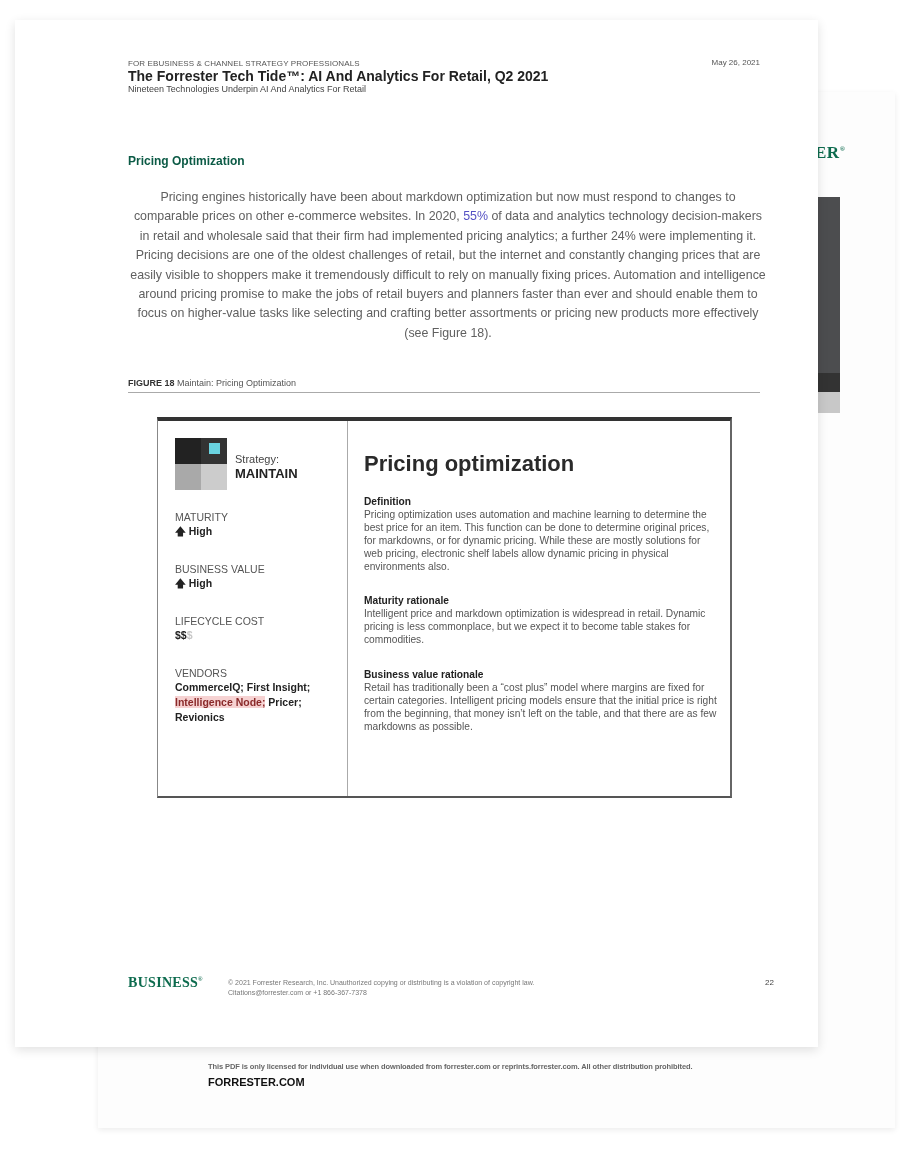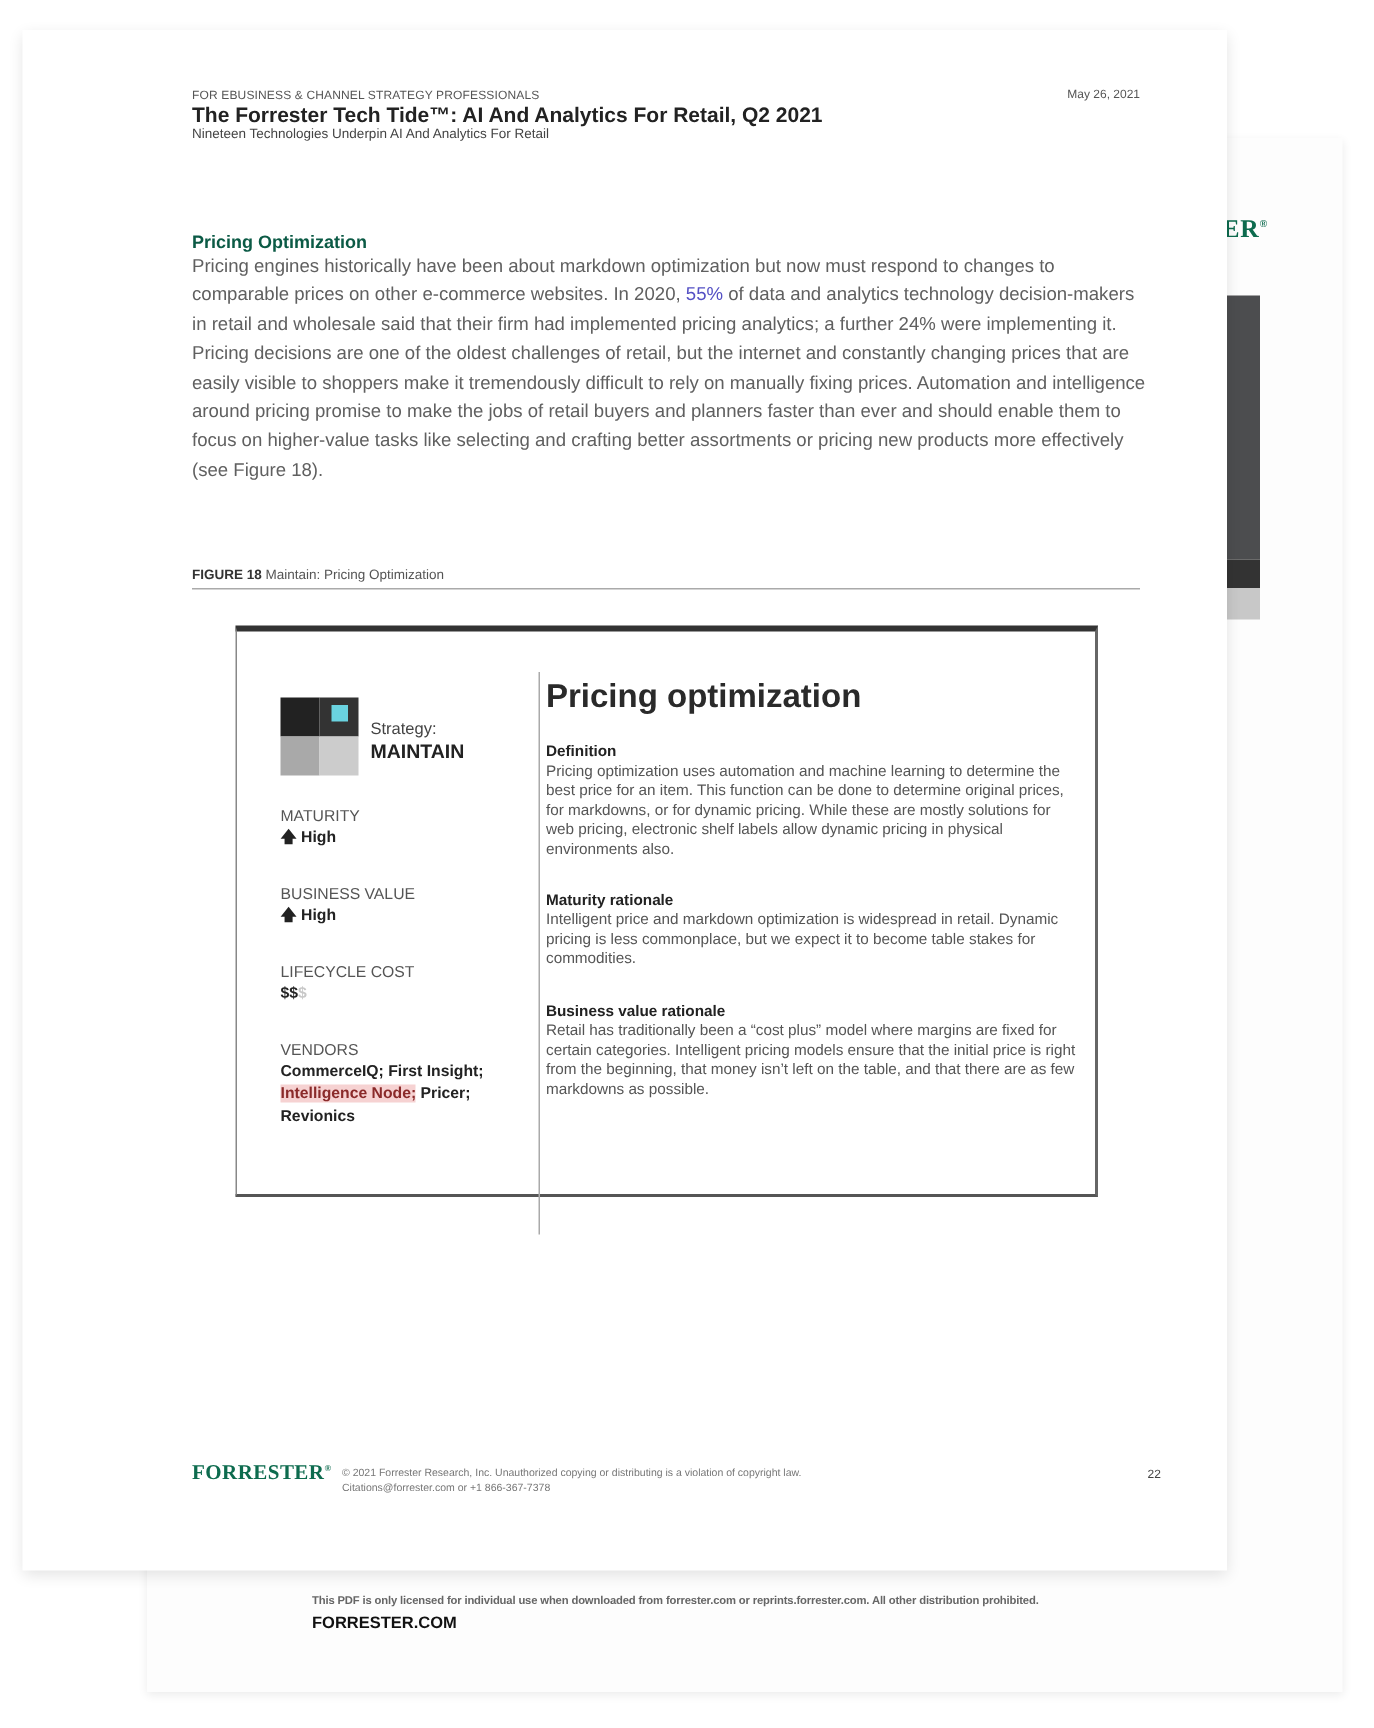--- a/index.html
+++ b/index.html
@@ -49,41 +49,40 @@
     .hdr-kicker { font-size: 8px; color: #555; letter-spacing: 0.1px; line-height: 12px; }
     .hdr-date { position: absolute; right: 0; top: 0; font-size: 8px; color: #555; }
     .hdr-title { font-size: 14px; font-weight: bold; color: #222; line-height: 13px; }
     .hdr-sub { font-size: 9px; color: #444; line-height: 13px; }
 
     .section-head {
       position: absolute; left: 113px; top: 134px;
       font-size: 12px; font-weight: bold; color: #0b5a45;
     }
     .body-text {
-      position: absolute; left: 113px; top: 148px; width: 640px;
-      font-size: 12.4px; line-height: 19.4px; color: #606060;
+      position: absolute; left: 113px; top: 168px; width: 640px;
+      font-size: 12.4px; line-height: 19.4px; color: #606060; text-align: center;
     }
     .body-text .stat { color: #5450c4; }
 
     .fig-caption {
       position: absolute; left: 113px; top: 358px; width: 632px;
       font-size: 9px; color: #555; padding-bottom: 4px;
       border-bottom: 1px solid #aaa;
     }
     .fig-caption b { color: #333; text-align: center; }
 
     .fig-box {
       position: absolute; left: 142px; top: 397px; width: 572px; height: 375px;
       border: 1px solid #888; border-top: 4px solid #333;
       border-right: 2px solid #666; border-bottom: 2px solid #555;
     }
     .fig-left {
-      position: absolute; left: 12px; top: 0; width: 189px; height: 100%;
+      position: absolute; left: 0; top: 0; width: 189px; height: 100%;
       border-right: 1px solid #aaa;
-      margin-top: 27px;
     }
     .strat-icon {
       position: absolute; left: 17px; top: 17px; width: 52px; height: 52px;
     }
     .strat-icon .q { position: absolute; width: 26px; height: 26px; }
     .q1 { left: 0; top: 0; background: #222; }
     .q2 { left: 26px; top: 0; background: #333; }
     .q3 { left: 0; top: 26px; background: #a9a9a9; }
     .q4 { left: 26px; top: 26px; background: #cccccc; }
     .q2 .dot { position: absolute; left: 8px; top: 5px; width: 11px; height: 11px; background: #6ad3e0; }
@@ -185,19 +184,19 @@
         <div class="sec-h">Maturity rationale</div>
         <div>Intelligent price and markdown optimization is widespread in retail. Dynamic pricing is less commonplace, but we expect it to become table stakes for commodities.</div>
       </div>
       <div class="fig-sec" style="top:247px;">
         <div class="sec-h">Business value rationale</div>
         <div>Retail has traditionally been a “cost plus” model where margins are fixed for certain categories. Intelligent pricing models ensure that the initial price is right from the beginning, that money isn’t left on the table, and that there are as few markdowns as possible.</div>
       </div>
     </div>
   </div>
 
-  <div class="footer-logo"><span>FORRESTER</span><sup>®</sup></div>
+  <div class="footer-logo"><span>BUSINESS</span><sup>®</sup></div>
   <div class="footer-copy">
     <div>© 2021 Forrester Research, Inc. Unauthorized copying or distributing is a violation of copyright law.</div>
     <div>Citations@forrester.com or +1 866-367-7378</div>
   </div>
   <div class="footer-page">22</div>
 </div>
 
 </body></html>

